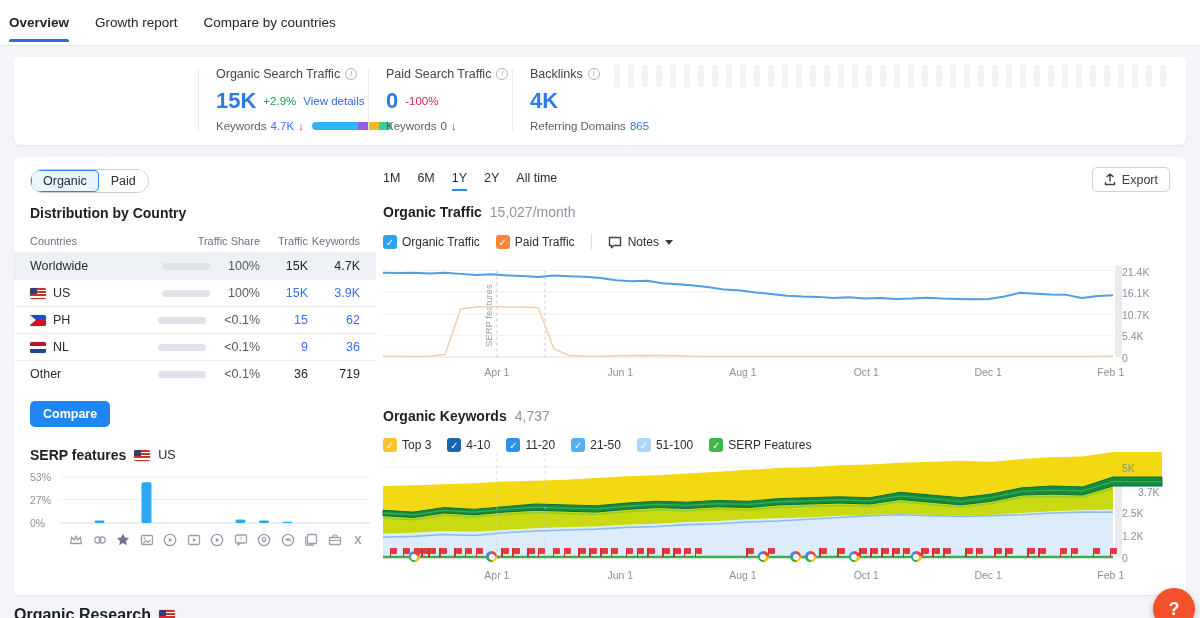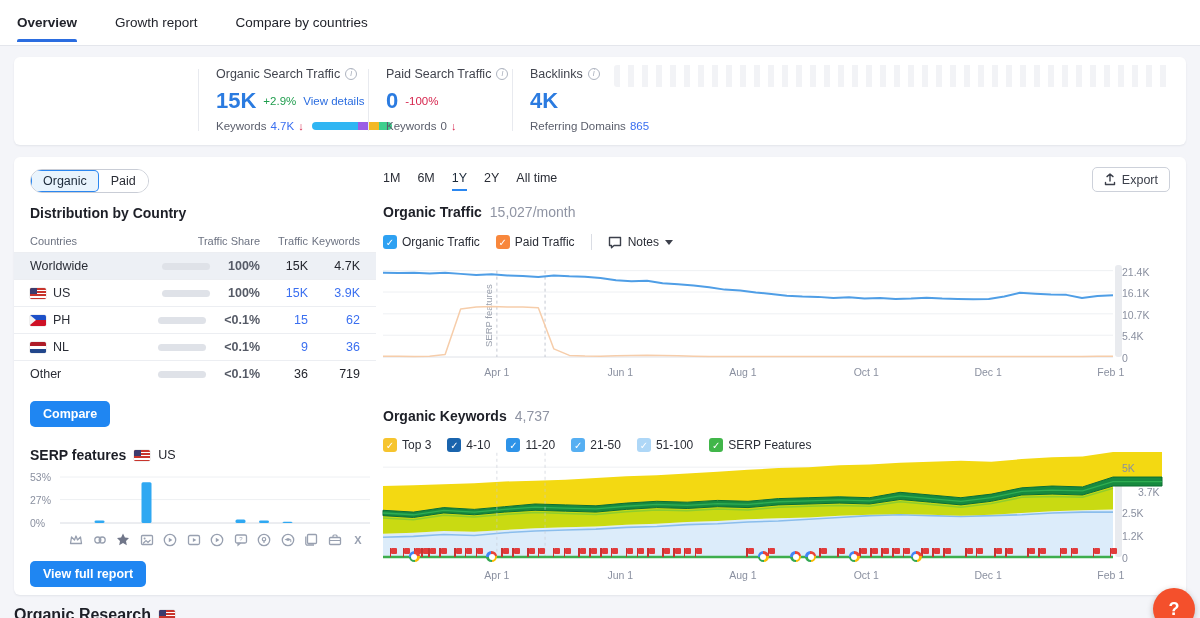--- a/index.html
+++ b/index.html
@@ -1,21 +1,21 @@
 <!DOCTYPE html>
 <html><head>
 <meta charset="utf-8">
 <style>
   * { margin:0; padding:0; box-sizing:border-box; }
   html,body { width:1200px; height:618px; overflow:hidden; }
   body { font-family:"Liberation Sans", sans-serif; background:#f4f5f9; position:relative; color:#24262e; }
 
   
   .top-nav { position:absolute; left:0; top:0; width:1200px; height:46px; background:#fff; border-bottom:1px solid #e4e6ec; }
-  .top-nav .tabs { display:flex; gap:38px; padding:15px 0 0 17px; }
+  .top-nav .tabs { display:flex; gap:26px; padding:15px 0 0 9px; }
   .nav-tab { font-size:13.5px; color:#22242c; cursor:pointer; padding-bottom:12px; position:relative; }
   .nav-tab.active { font-weight:bold; }
   .nav-tab.active::after { content:""; position:absolute; left:0; right:0; bottom:0; height:3px; background:#2b6de0; border-radius:2px 2px 0 0; }
 
   
   .card { position:absolute; background:#fff; border-radius:6px; box-shadow:0 1px 2px rgba(30,35,60,.08); }
   #metrics-card { left:14px; top:57px; width:1172px; height:88px; }
   #main-card   { left:14px; top:157px; width:1172px; height:438px; }
 
   
@@ -42,21 +42,21 @@
   .toggle .opt { font-size:12.5px; padding:4px 12px; background:#fff; color:#2a2d36; cursor:pointer; }
   .toggle .opt.sel { background:#e9f4fd; box-shadow:inset 0 0 0 1px #2b87f0; border-radius:5px; color:#1c2a3a; }
   .section-title { font-size:14px; font-weight:bold; color:#1d1f27; }
   #dist-title { position:absolute; left:16px; top:48px; }
   .tbl-head { position:absolute; left:16px; top:78px; width:330px; font-size:11px; color:#6d7382; display:flex; }
   .tbl-head .c1{width:118px;} .tbl-head .c2{width:112px; text-align:right;} .tbl-head .c3{width:48px; text-align:right;} .tbl-head .c4{width:52px; text-align:right;}
   .country-rows { position:absolute; left:0; top:95px; width:362px; }
   .c-row { display:flex; align-items:center; height:27px; border-top:1px solid #eceef2; padding:0 16px; font-size:12.5px; cursor:pointer; }
   .c-row.hl { background:#edf0f5; }
   .c-row .name { width:118px; display:flex; align-items:center; gap:7px; color:#2a2d36; }
-  .c-row .share { width:112px; display:flex; align-items:center; justify-content:flex-end; gap:18px; color:#555a66;font-weight:bold; }
+  .c-row .share { width:112px; display:flex; align-items:center; justify-content:flex-end; gap:18px; color:#555a66; }
   .c-row .traffic { width:48px; text-align:right; }
   .c-row .kw { width:52px; text-align:right; }
   .c-row .lnk { color:#3a6ff0; }
   .bar-track { width:48px; height:7px; border-radius:4px; background:#dfe2e8; overflow:hidden; }
   .bar-fill { height:100%; background:#3aa7f0; border-radius:4px; }
   .btn-blue { background:#1f86f2; color:#fff; font-size:12.5px; font-weight:bold; border:none; border-radius:5px; padding:6px 13px; cursor:pointer; }
   #compare-btn { position:absolute; left:16px; top:244px; }
   #serp-title { position:absolute; left:16px; top:290px; display:flex; align-items:center; gap:8px; }
   #serp-axis-labels div { position:absolute; left:16px; font-size:10.5px; color:#8a90a0; }
   #serp-icons { position:absolute; left:0; top:375px; }
@@ -319,21 +319,20 @@
           <path d="M4.5 13 L11 13 M2.8 4.5 L2.8 12 a1.3 1.3 0 0 0 1.7 1" fill="none" stroke="#98a0b0" stroke-width="1.3"></path>
         </svg></span>
       <span class="serp-icon" style="left:312.5px; top:0;"><svg width="16" height="16" viewBox="0 0 16 16">
           <rect x="2.5" y="5.5" width="11" height="7" rx="1" fill="none" stroke="#98a0b0" stroke-width="1.3"></rect>
           <path d="M6 5.5 L6 4 a1 1 0 0 1 1-1 h2 a1 1 0 0 1 1 1 L10 5.5 M2.5 8.5 h11" fill="none" stroke="#98a0b0" stroke-width="1.2"></path>
         </svg></span>
       <span class="serp-icon" style="left:336px; top:0;"><svg width="16" height="16" viewBox="0 0 16 16">
           <text x="8" y="12" font-size="11" font-weight="bold" fill="#98a0b0" text-anchor="middle">X</text>
         </svg></span>
     </div>
-  <button class="btn-blue" id="view-report-btn">View full report</button>
 
   <div class="ranges" id="range-tabs">
       <div class="range">1M</div>
       <div class="range">6M</div>
       <div class="range sel">1Y</div>
       <div class="range">2Y</div>
       <div class="range">All time</div>
     </div>
   <button id="export-btn">
     <svg width="12" height="13" viewBox="0 0 12 13">

